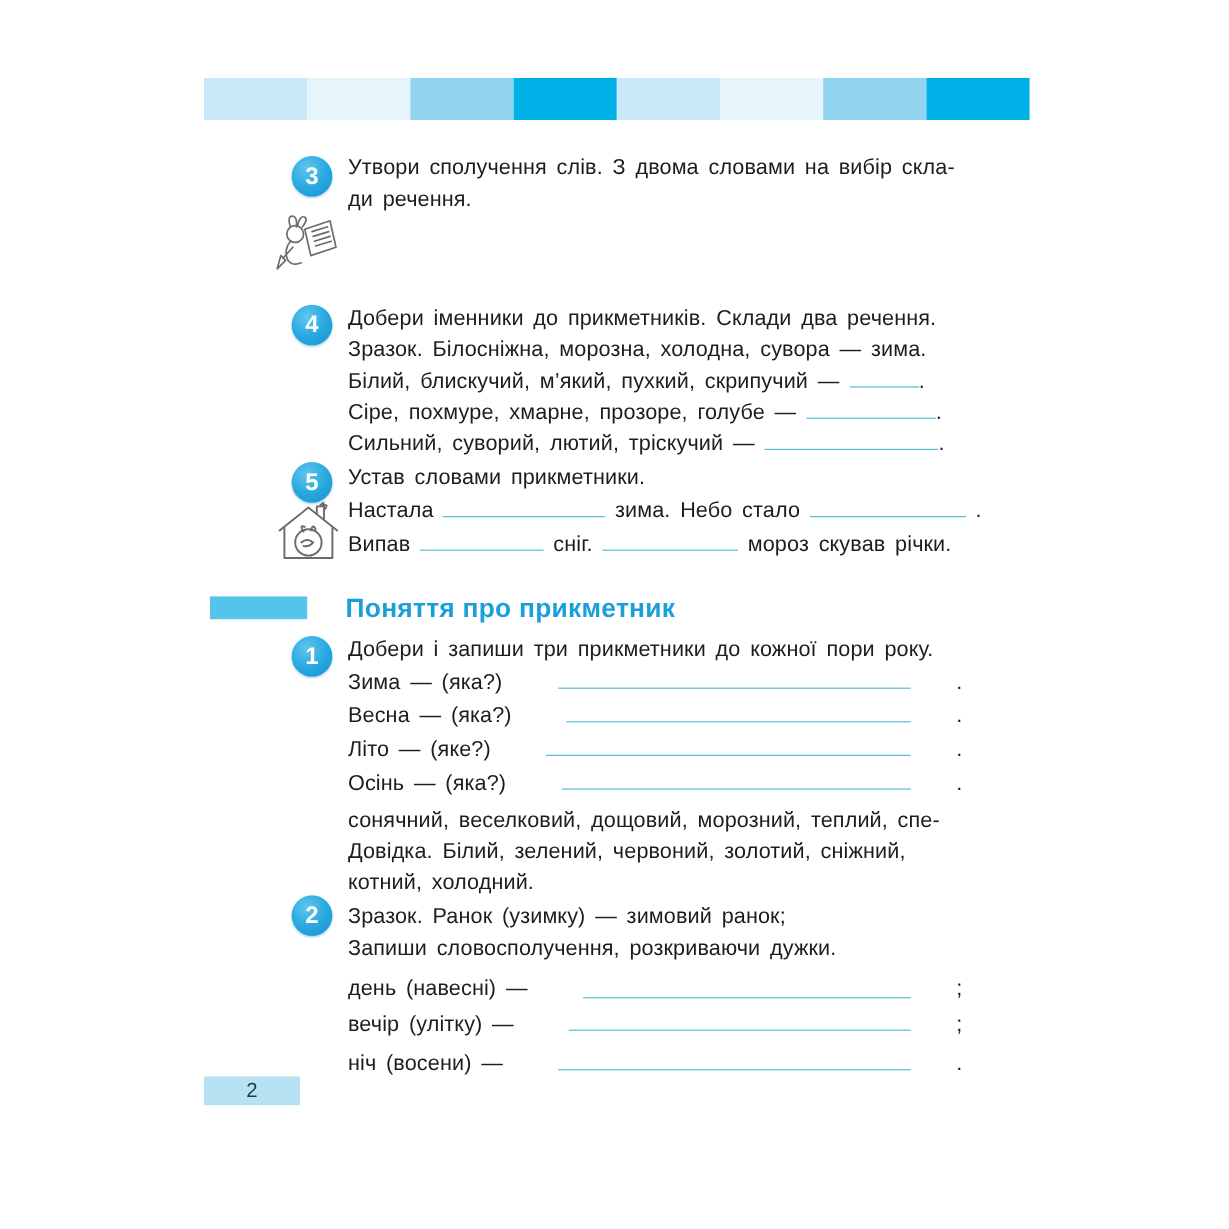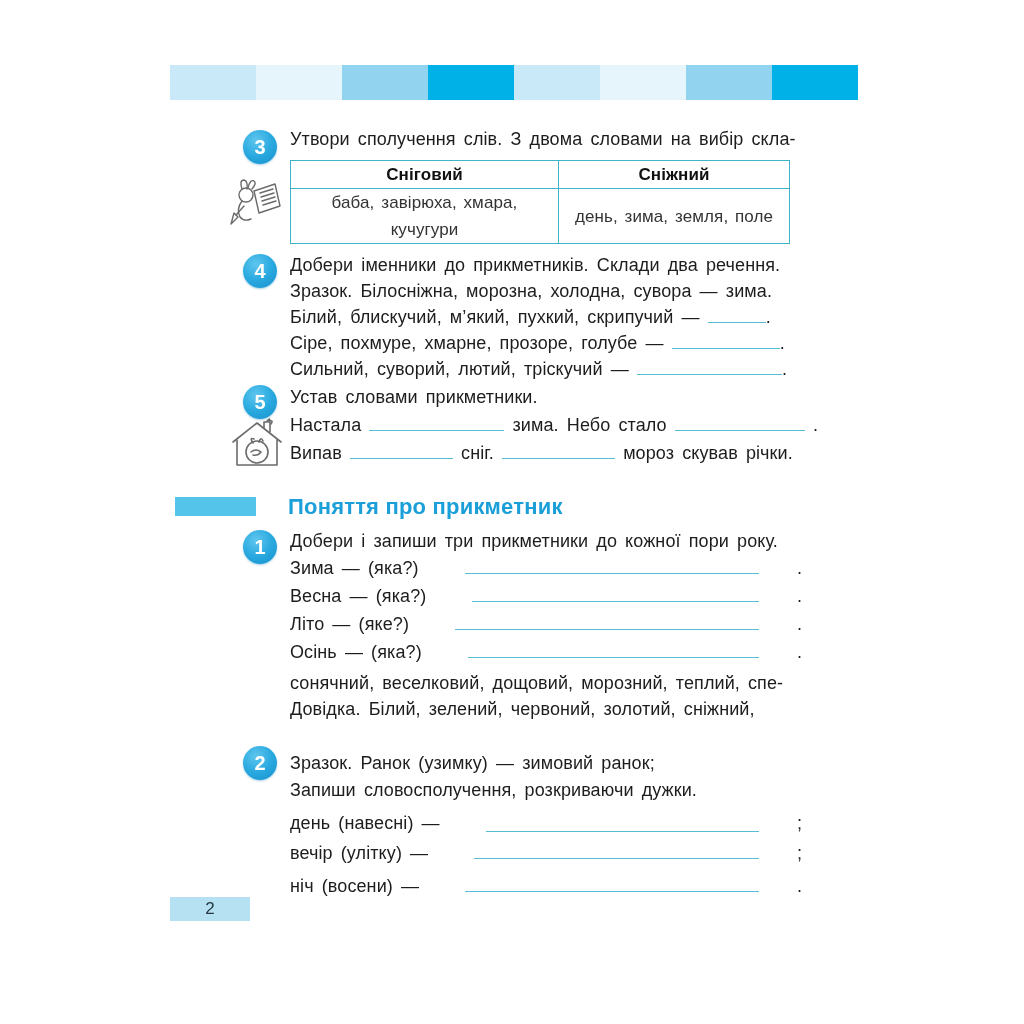--- a/index.html
+++ b/index.html
@@ -86,32 +86,21 @@
         <circle cx="20" cy="17" r="7"></circle>
         <path d="M16 23 Q10 31 14 39 Q18 44 25 41"></path>
         <path d="M18 28 L10 37"></path>
         <path d="M8 35 L12 39 L5 46 Z"></path>
         <path d="M28 13 L49 6 L54 28 L33 35 Z"></path>
         <path d="M34 15 L47 11 M35 19 L48 15 M36 23 L49 19 M37 27 L50 23"></path>
       </svg>
     </div>
     <div class="ex-body">
       <div>Утвори сполучення слів. З двома словами на вибір скла-</div>
-      <table class="word-table">
-        <tbody>
-            <tr>
-          <th>Сніговий</th>
-          <th>Сніжний</th>
-        </tr>
-        <tr>
-          <td>баба, завірюха, хмара, кучугури</td>
-          <td>день, зима, земля, поле</td>
-        </tr>
-      </tbody>
-        </table>
+      <div>ди речення.</div>
     </div>
   </div>
 
   <div class="ex" style="top:252px;">
     <div class="num-circle" style="top:2px;">4</div>
     <div class="ex-body" style="line-height:26px;">
       <div class="nw">Добери іменники до прикметників. Склади два речення.</div>
       <div class="nw"><span class="italic">Зразок.</span> <span>Білосніжна, морозна, холодна, сувора — зима.</span></div>
       <div class="nw"><span>Білий, блискучий, м’який, пухкий, скрипучий —</span> <span class="blank b60"></span><span>.</span></div>
       <div class="nw"><span>Сіре, похмуре, хмарне, прозоре, голубе —</span> <span class="blank b108"></span><span>.</span></div>
@@ -164,20 +153,21 @@
           <span class="after">.</span>
         </div>
       <div class="fill-row row28">
           <span class="label">Осінь — (яка?)</span>
           <span class="grow-blank"></span>
           <span class="after">.</span>
         </div>
       <div style="line-height:26px; margin-top:3px;">
         <div class="nw">сонячний, веселковий, дощовий, морозний, теплий, спе-</div>
         <div class="nw"><span class="italic">Довідка.</span> <span>Білий, зелений, червоний, золотий, сніжний,</span></div>
+        <div class="nw">котний, холодний.</div>
       </div>
     </div>
   </div>
 
   <div class="ex" style="top:744px;">
     <div class="num-circle" style="top:2px;">2</div>
     <div class="ex-body">
       <div class="nw" style="margin-top:6px;"><span class="italic">Зразок.</span> <span>Ранок (узимку) —</span> <span class="italic">зимовий</span> <span>ранок;</span></div>
       <div class="nw">Запиши словосполучення, розкриваючи дужки.</div>
       <div class="fill-row row33" style="margin-top:3px;align-items:center;">

